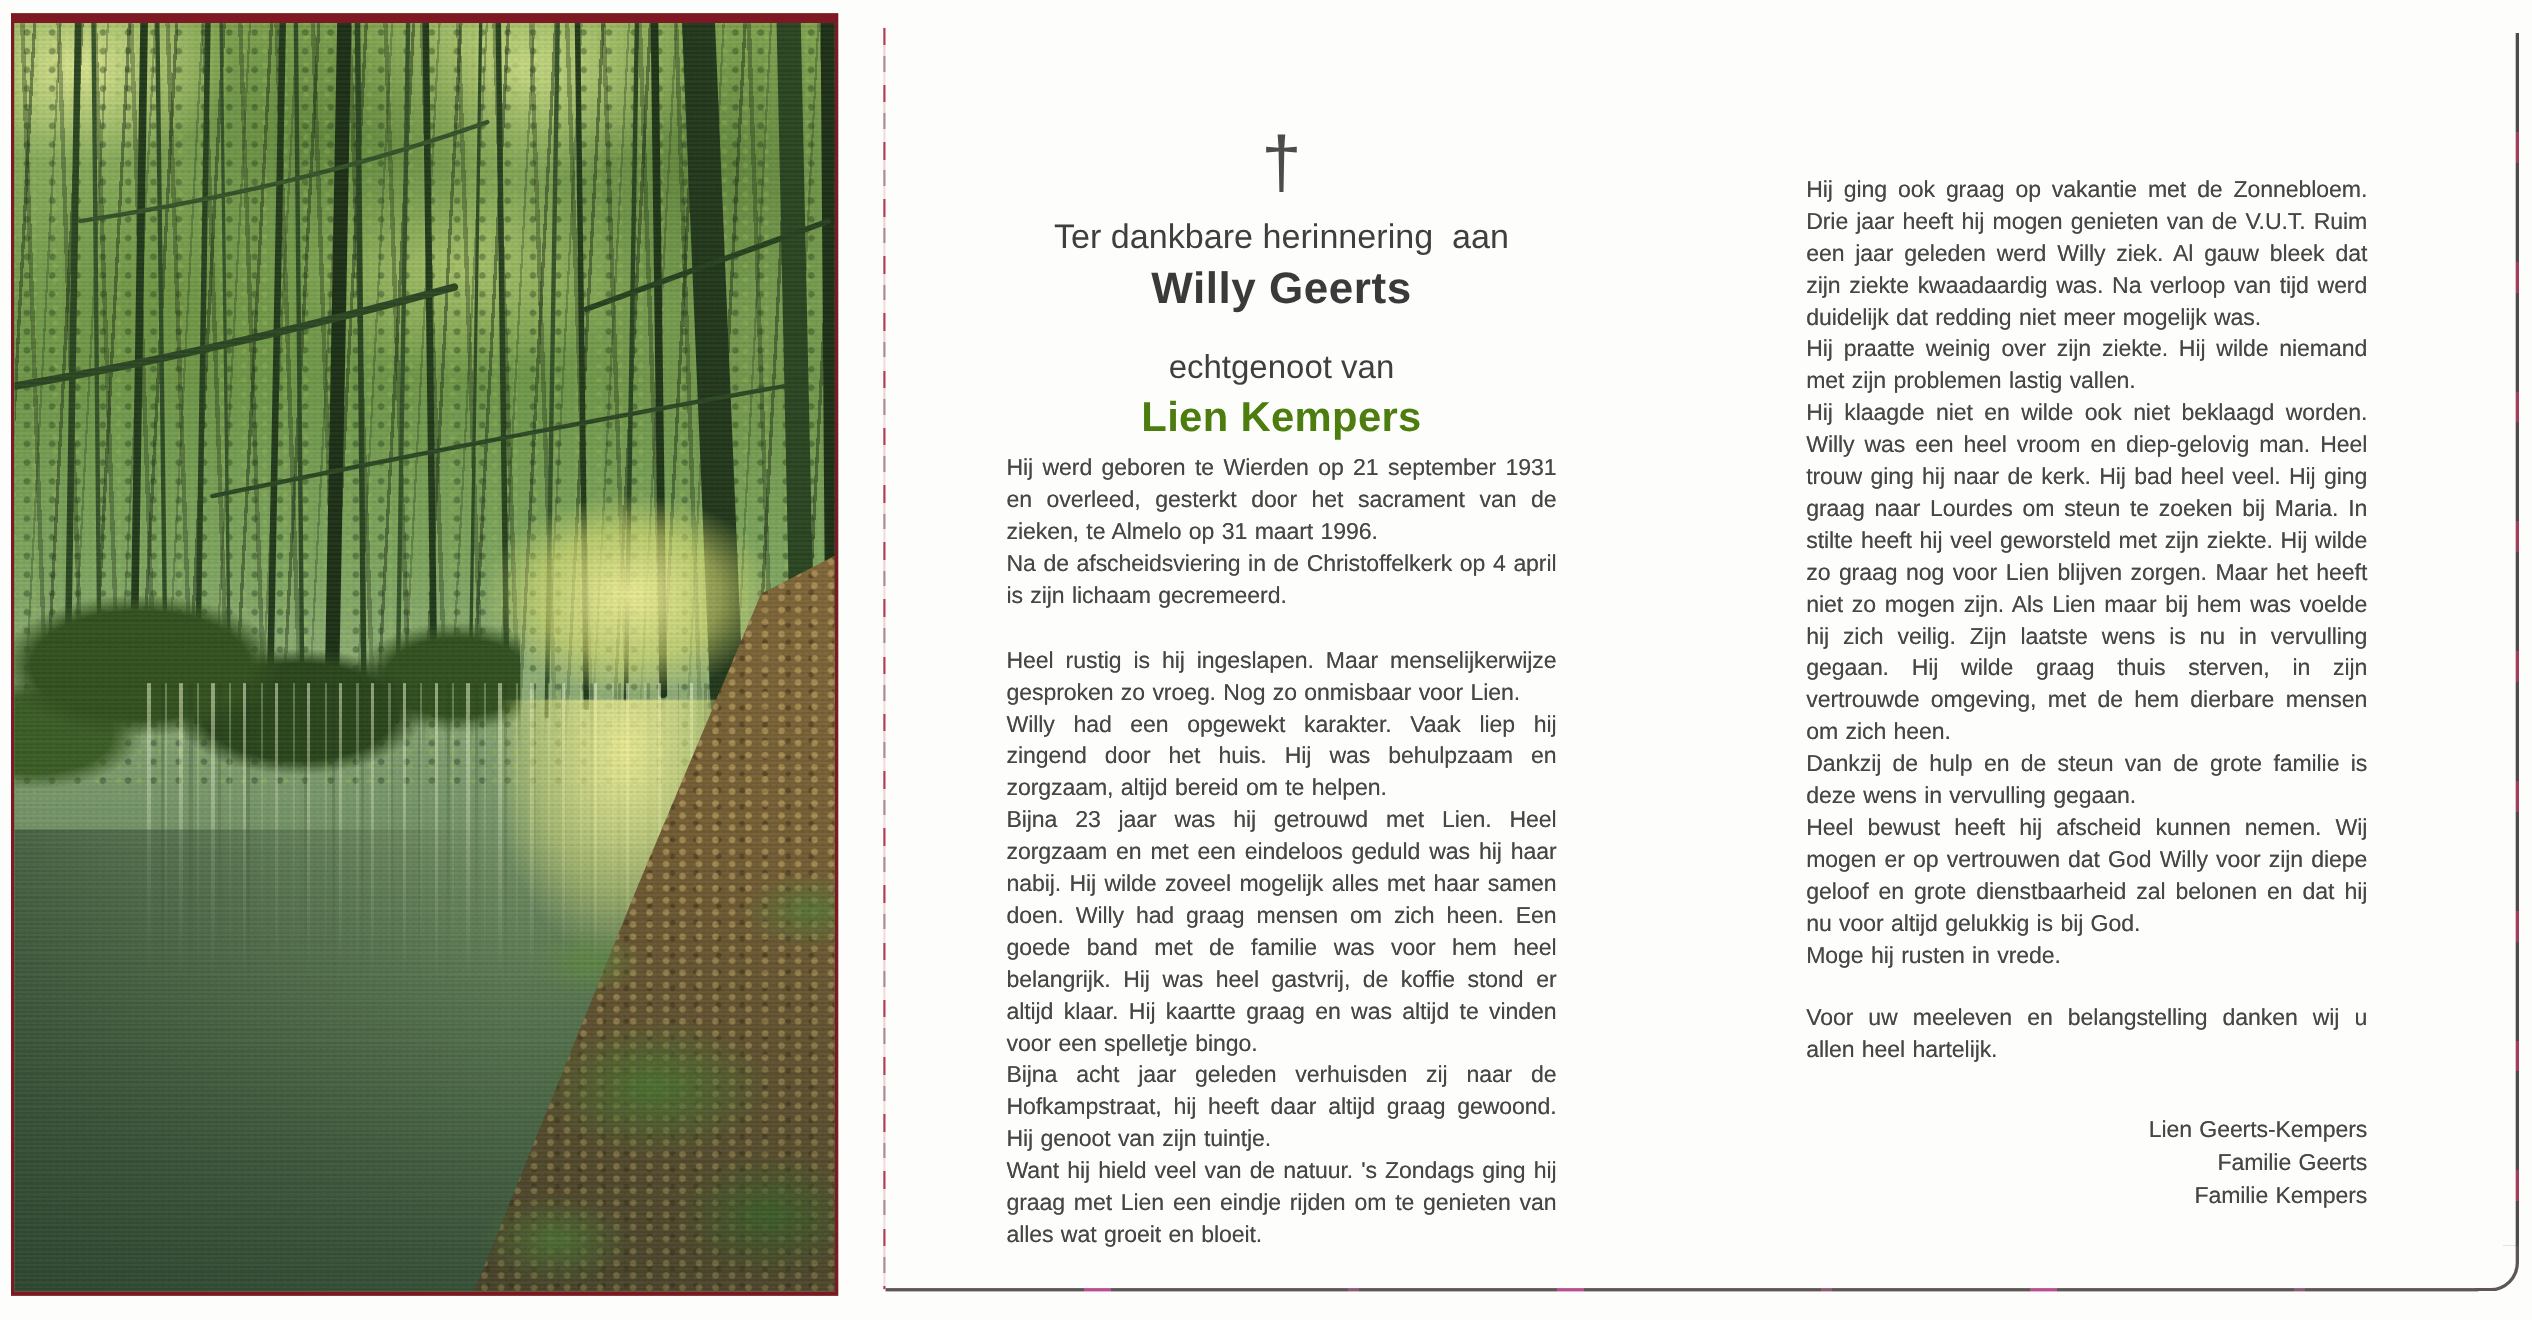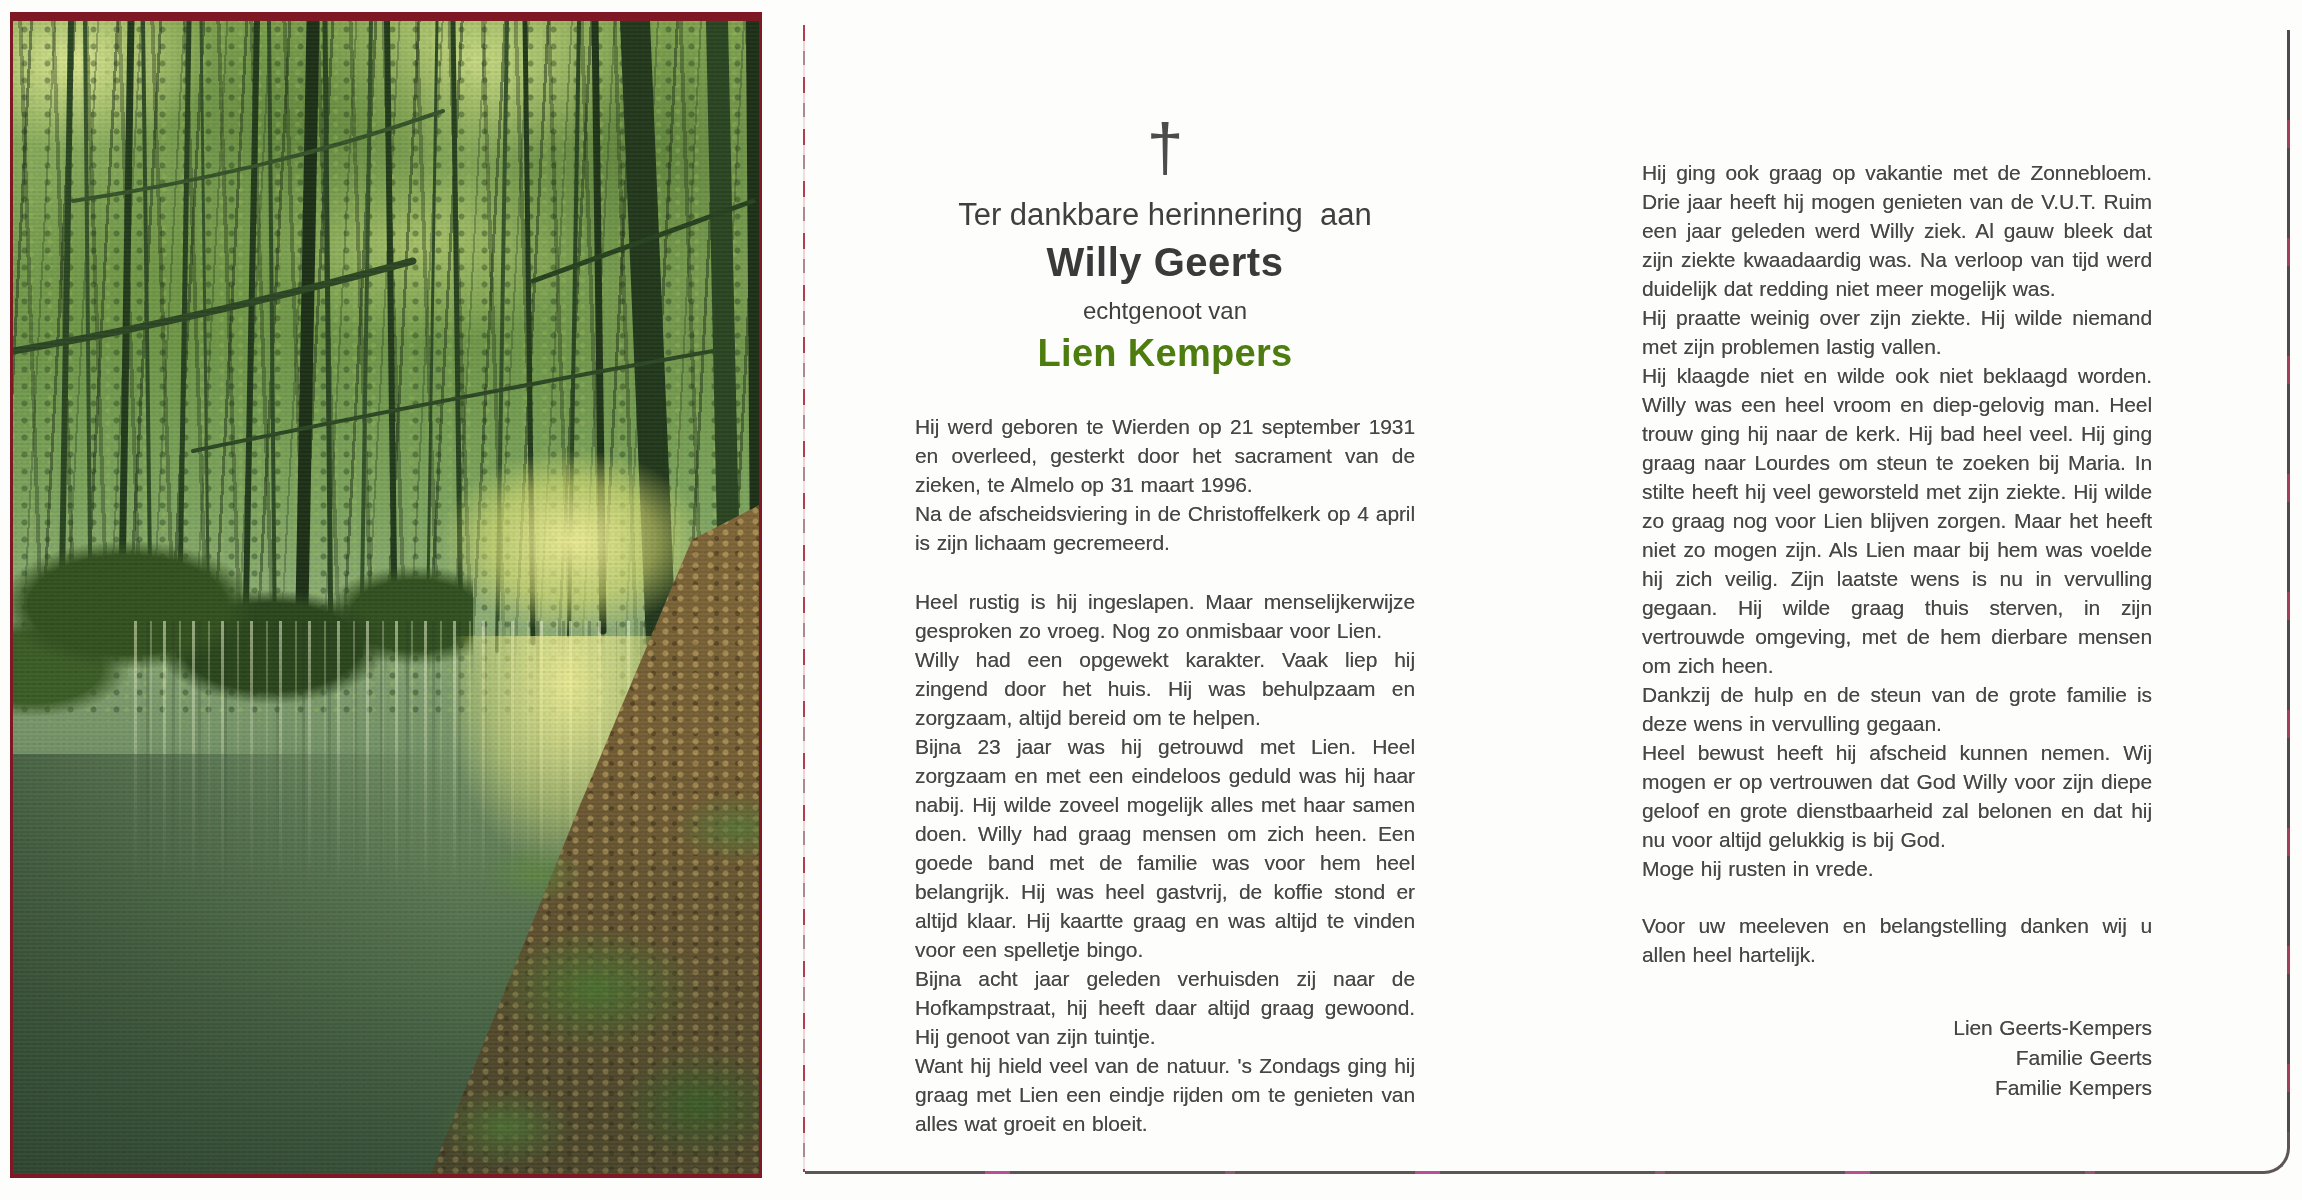--- a/index.html
+++ b/index.html
@@ -99,24 +99,24 @@
   .col p{margin:0;text-align:justify;font-size:21px;line-height:29px;
     letter-spacing:-.1px;word-spacing:1px;color:#464646;
     text-shadow:0 0 .4px rgba(70,70,70,.65);}
   .col-left{left:915px;top:100px;width:500px;}
   .col-right{left:1642px;top:140px;width:510px;}
 
   .hdr{text-align:center;color:#3e3e3e;}
   .cross{font-size:66px;line-height:1;font-weight:300;color:#4c4c4c;margin-top:14px;}
   .dedication{font-size:31px;line-height:1.2;margin-top:16px;white-space:pre-wrap;color:#3f3f3f;}
   .name{font-size:40px;line-height:1.15;font-weight:bold;margin-top:6px;color:#3a3a3a;letter-spacing:.5px;}
-  .relation{font-size:24px;line-height:1.2;margin-top:12px;color:#3f3f3f;text-align:center;}
+  .relation{font-size:30px;line-height:1.2;margin-top:32px;color:#3f3f3f;text-align:center;}
   .spouse{font-size:38px;line-height:1.15;font-weight:bold;margin-top:6px;color:#4d7c0f;letter-spacing:.3px;text-align:center;}
 
-  .intro-group{margin-top:36px;}
+  .intro-group{margin-top:8px;}
   .body-group{margin-top:30px;}
   .r-body{margin-top:18px;}
   .closing-group{margin-top:28px;}
   .signatures{margin-top:44px;margin-left:278px;}
   .signatures p{text-align:right;line-height:30px;}
 </style>
 </head>
 <body>
 
 <div class="scan">

